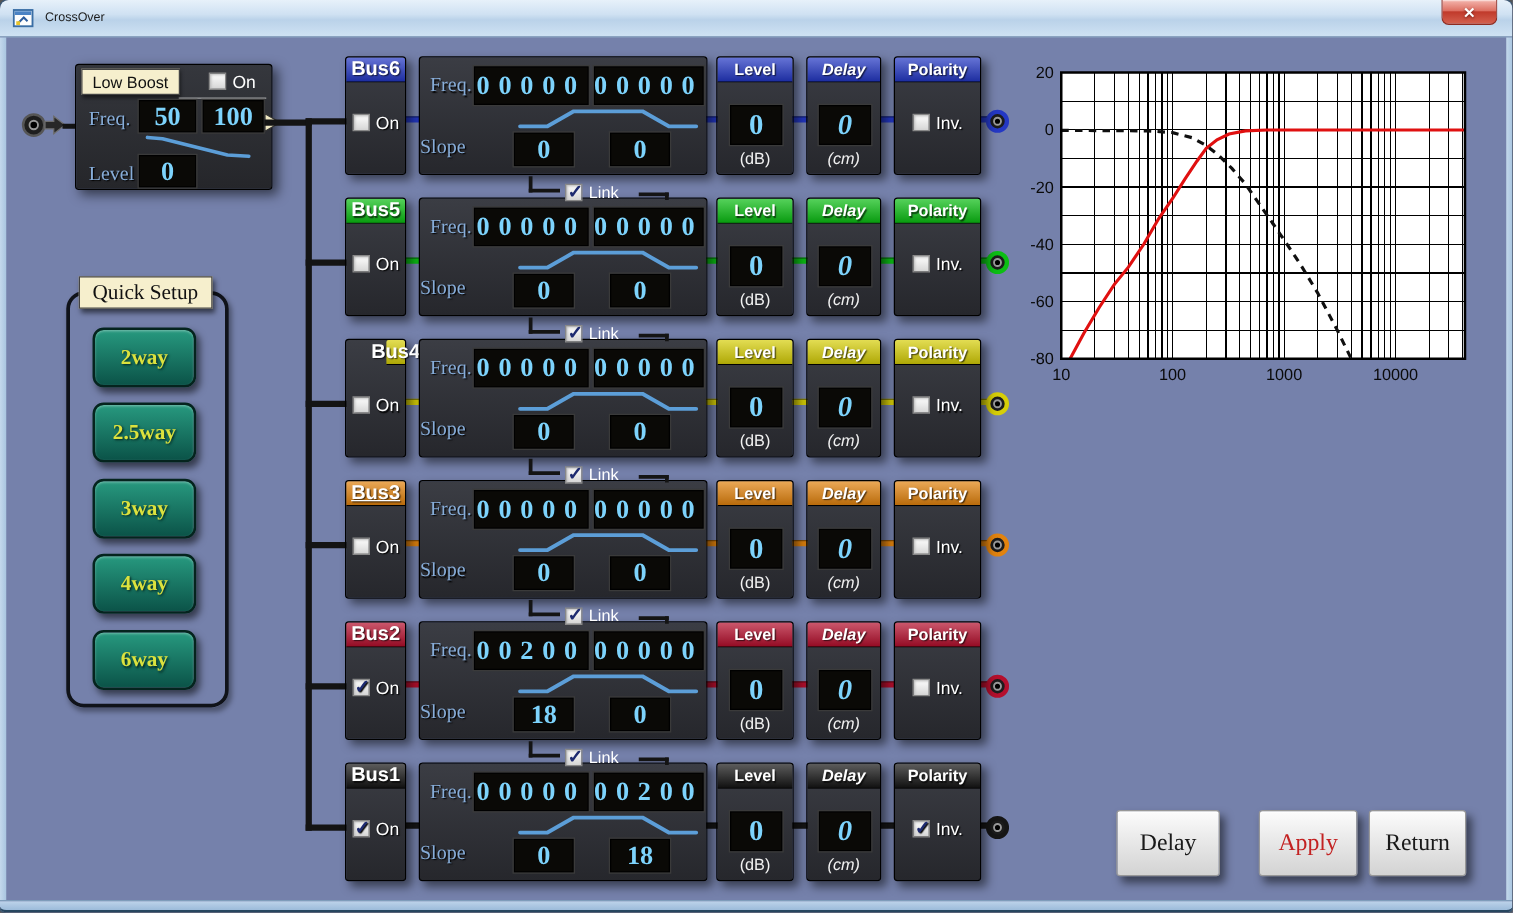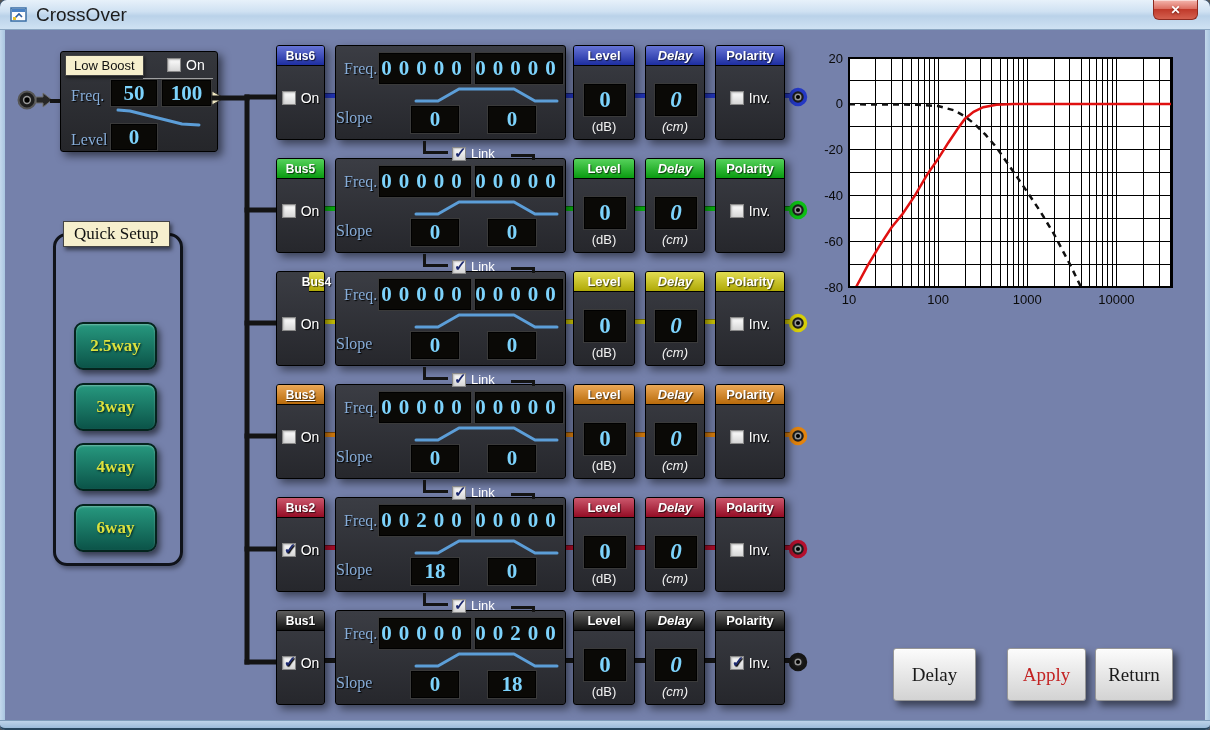--- a/index.html
+++ b/index.html
@@ -8,21 +8,21 @@
     position:relative; width:1210px; height:730px; overflow:hidden;
     background:#7581ab; font-family:"Liberation Sans",sans-serif;
     border-radius:7px 7px 5px 5px; outline:1px solid #3c5a78;
   }
   
   .titlebar {
     position:absolute; top:0; left:0; right:0; height:30px;
     background:linear-gradient(#e7f1fa, #cfe1f2 40%, #bad2e9 55%, #cfe2f3);
     border-bottom:1px solid #8ba6c1; display:flex; align-items:center;
   }
-  .title-text { margin-left:8px; font-size:19px; color:#1c1c1c; }
+  .title-text { margin-left:8px; font-size:10px; color:#1c1c1c; }
   .app-icon { margin-left:10px; width:18px; height:16px; display:inline-block; }
   .close-btn {
     position:absolute; right:12px; top:0; width:45px; height:20px;
     background:linear-gradient(#f4b6ae, #dd7063 45%, #c03a2b 50%, #d4604f);
     border:1px solid #8e2a20; border-top:none; border-radius:0 0 6px 6px;
     display:flex; align-items:center; justify-content:center; cursor:pointer;
     box-shadow:inset 0 1px 0 rgba(255,255,255,.5);
   }
   .close-btn span { color:#fff; font-weight:bold; font-size:12px; text-shadow:0 1px 2px #701c14; line-height:1; }
   .frame-left, .frame-right {
@@ -66,21 +66,21 @@
     font-size:15px; font-weight:bold; color:#1d2a70;
   }
   .chk-row {
     position:absolute; left:0; right:0; display:flex; align-items:center; justify-content:center;
     gap:5px; color:#fff; font-size:14px; cursor:pointer; text-shadow:1px 1px 1px #000;
   }
   
   .bus-row { position:absolute; left:0; width:830px; height:95px; }
   .bus-line { position:absolute; left:318px; top:48px; width:482px; height:5px; border-top:1px solid rgba(0,0,0,.4); }
   .bus-box { left:276px; width:49px; }
-  .bus-box .panel-head { font-size:12px; }
+  .bus-box .panel-head { font-size:16px; }
   .fs-panel { left:335px; width:231px; }
   .freq-lbl { left:8px; top:14px; }
   .slope-lbl { left:0; top:63px; }
   .fs-panel .d1 { left:43px; top:7px; width:92px; height:31px; font-size:21px; letter-spacing:7px; }
   .fs-panel .d2 { left:139px; top:7px; width:88px; height:31px; font-size:21px; letter-spacing:7px; }
   .fs-panel .s1 { left:75px; top:60px; width:48px; height:27px; font-size:21px; }
   .fs-panel .s2 { left:152px; top:60px; width:48px; height:27px; font-size:21px; }
   .slope-curve { position:absolute; left:78px; top:40px; }
   .level-panel { left:573px; width:62px; }
   .delay-panel { left:645px; width:60px;font-style:italic; }
@@ -177,20 +177,21 @@
     <div class="digits lb-f2">100</div>
     <svg class="lb-curve" width="86" height="22" viewBox="0 0 86 22">
       <polyline points="2,3 14,4 66,17 83,18" fill="none" stroke="#5c9ed8" stroke-width="3" stroke-linejoin="round" stroke-linecap="round"></polyline>
     </svg>
     <span class="lbl lb-level-lbl">Level</span>
     <div class="digits lb-lv">0</div>
   </div>
 
   <div class="qs-outline"></div>
   <div class="qs-title">Quick Setup</div>
+  <div class="qs-btn" style="top:262px">2way</div>
   <div class="qs-btn" style="top:322px">2.5way</div>
   <div class="qs-btn" style="top:383px">3way</div>
   <div class="qs-btn" style="top:443px">4way</div>
   <div class="qs-btn" style="top:504px">6way</div>
 
   <svg style="position:absolute;left:210px;top:85px" width="80" height="600" viewBox="0 0 80 600">
     <path d="M2 6 L2 20 L14 13 Z" fill="#efe7c2" stroke="#333" stroke-width="1"></path>
     <g stroke="#141414" stroke-width="5" stroke-linecap="square" fill="none">
       <line x1="4" y1="13" x2="37" y2="13"></line>
       <line x1="37" y1="12" x2="37" y2="577"></line>

